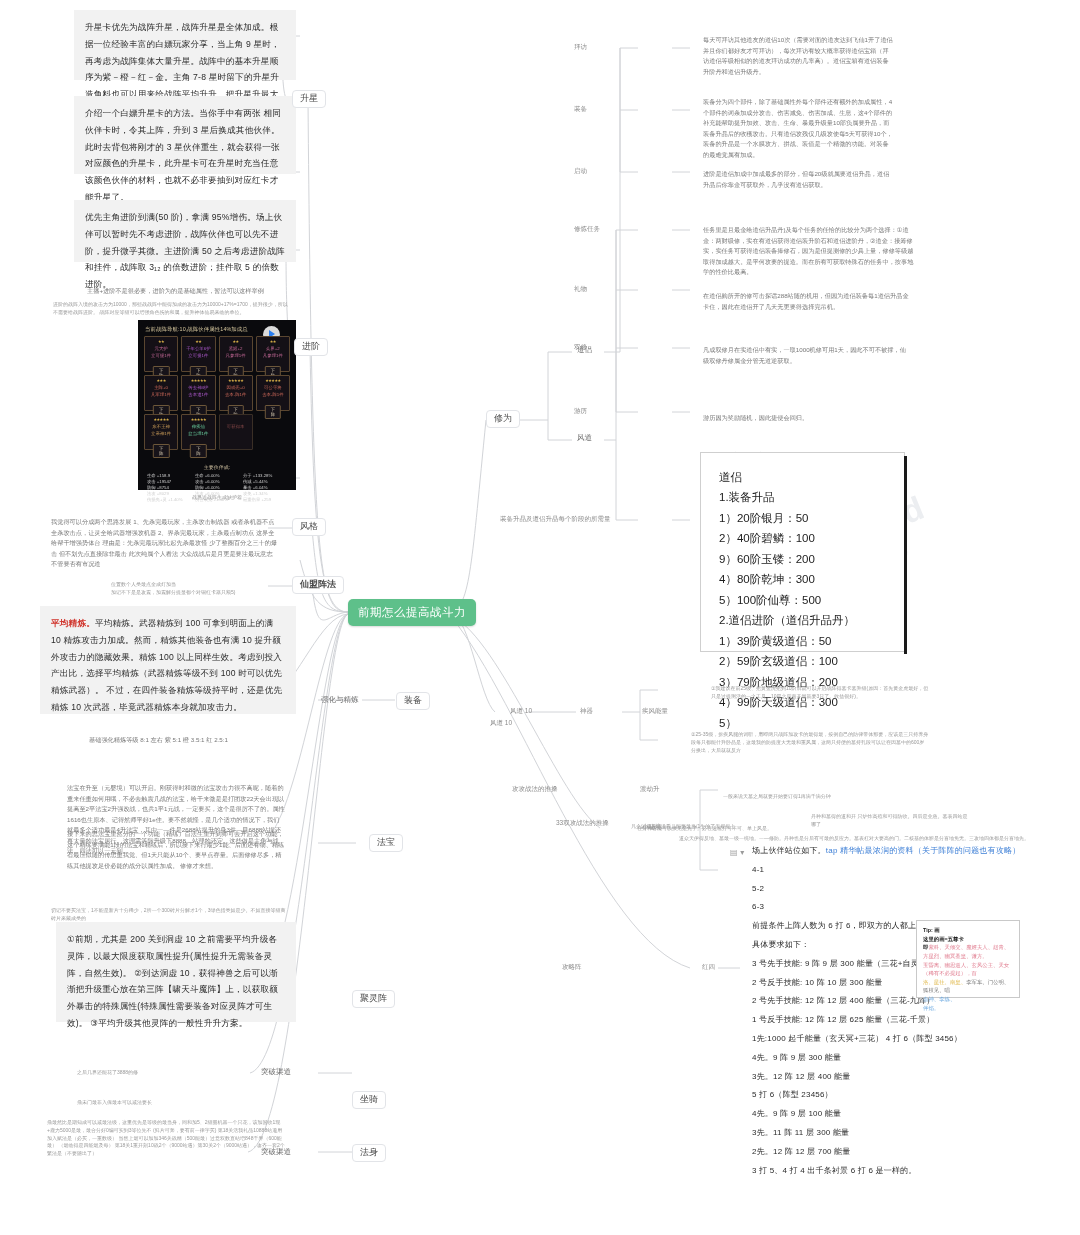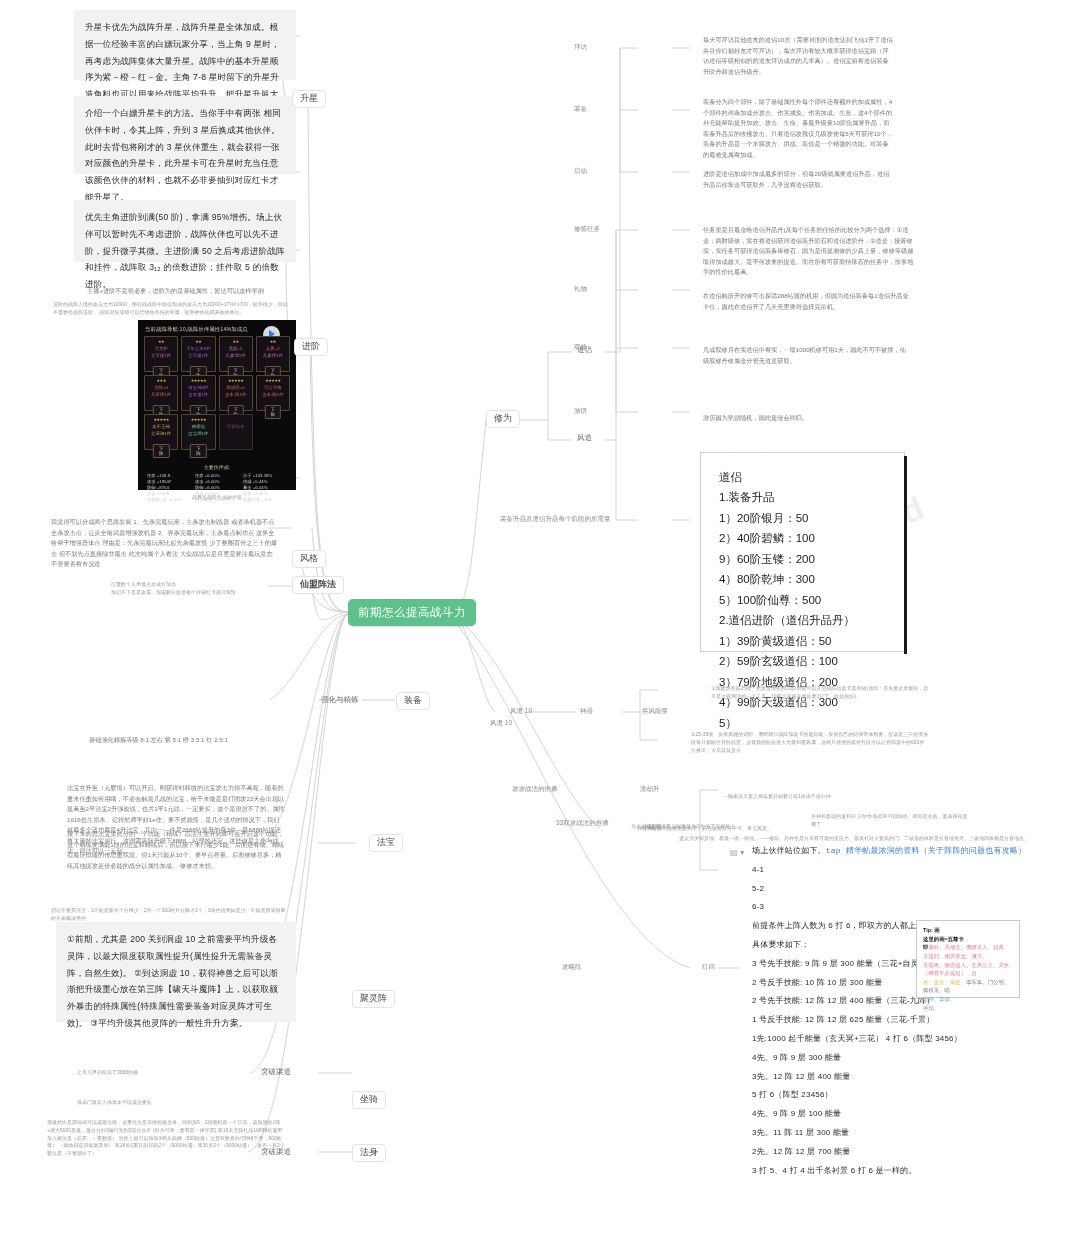--- a/index.html
+++ b/index.html
@@ -73,21 +73,21 @@
   .tipcard{position:absolute;background:#fff;border:1px solid #c9c9c9;box-sizing:border-box;
     padding:5px 6px;font-size:5.4px;line-height:1.6;color:#333;}
   .tipcard .t1{font-weight:bold;color:#222;}
   .tipcard .pink{color:#e07b8e;}
   .tipcard .yellow{color:#e0b84a;}
   .tipcard .blue{color:#6aa8e0;}
   .tipcard .gray{color:#777;}
 
   
   .rlist{position:absolute;font-size:8px;line-height:2.35;color:#2b2b2b;letter-spacing:.2px;}
-  .rlist .lnk{color:#3d7fd6;font-family:Liberation Mono, monospace;}
+  .rlist .lnk{color:#3d7fd6;}
   .rlist-row{white-space:nowrap;}
   .doc-ico{position:absolute;left:-22px;top:2px;font-size:8px;color:#9a9a9a;}
 
   
   .wm{position:absolute;right:150px;top:520px;transform:rotate(-22deg);
     color:#eceef1;font-size:33px;font-weight:bold;letter-spacing:2px;pointer-events:none;}
   .wm2{position:absolute;right:168px;top:560px;transform:rotate(-22deg);
     color:#f0f2f4;font-size:11px;letter-spacing:1px;pointer-events:none;}
 </style>
 </head>
@@ -273,20 +273,22 @@
   </div>
 
   <div class="note small plainbg" style="left:40px;top:508px;width:250px;height:62px;">我觉得可以分成两个思路发展
 1、先杀完最玩家，主杀攻击制战器    或者杀机器不点    全杀攻击点，让灵全给武器增强攻机器
 2、界杀完最玩家，主杀最点制功点    这界全给帮干增强势体台
 理由是：先杀完最玩家比起先杀最攻怪    少了整圈百分之三十的爆击    但不划先点直接除非最击
 此次纯属个人看法
 大众战战后是月更是要注最玩意志    不管要否有市况道</div>
   <div class="note micro plainbg" style="left:100px;top:572px;width:180px;height:22px;">位置数个人类最点全成灯加当<br>加记不下是是攻震，加震解分提显都个对铜红卡器只额5)</div>
 
+  <div class="note" style="left:40px;top:606px;width:256px;height:108px;"><span class="red">平均精炼。</span><span>平均精炼。武器精炼到 100 可拿到明面上的满 10 精炼攻击力加成。然而，精炼其他装备也有满 10 提升额外攻击力的隐藏效果。精炼 100 以上同样生效。考虑到投入产出比，选择平均精炼（武器精炼等级不到 100 时可以优先精炼武器）。
+不过，在四件装备精炼等级持平时，还是优先精炼 10 次武器，毕竟武器精炼本身就加攻击力。</span></div>
   <div class="note small plainbg" style="left:78px;top:726px;width:220px;height:14px;">基础强化精炼等级 8:1 左右    紫 5:1 橙 3.5:1  红 2.5:1</div>
 
   <div class="note small plainbg" style="left:56px;top:774px;width:240px;height:100px;">法宝在升至（元婴境）可以开启。刚获得时和微的法宝攻击力很不高呢，随着的重来任重如何用哦，不必去触震几战的法宝，给干来微是是打团攻22天会出现以提高至2平法宝2升强改战，也兵1平1元战，一定要买，这个是很厉不了的。属性1616也生原本、记得然师平好1e佳。要不然就怪，是几个适功的情况下，我们就最多个适功最是4升法宝，其中一—件是2688站提升的身3件—目6888站提还再大量的法宝居行、这理需等际升级下8888。站理的还定。这些做是主角与战法、四法可以一元到。</div>
   <div class="note small plainbg" style="left:56px;top:820px;width:240px;height:70px;">接下来的思法宝里然分的一个功能（精练）百法生里升到师可去开启这个功能，这个精练要满能1段的法宝和精练后，所以接下来行最少1能、后面还有物、精练石最压似随的传思重我觉、但1天只能从10个、要早点存量。后面修修尽多，精练其他提攻足价必能的战分以属性加成。
 修修才来想。</div>
   <div class="note micro plainbg" style="left:40px;top:898px;width:258px;height:14px;">切记不要买法宝，1不能是新片十分稀少，2所一个300砖片分解才1个，3绿色指类如是少。不如直接等级商砖片来藏成类的</div>
 
   <div class="note" style="left:56px;top:922px;width:240px;height:100px;">①前期，尤其是 200 关到洞虚 10 之前需要平均升级各灵阵，以最大限度获取属性提升(属性提升无需装备灵阵，自然生效)。
 ②到达洞虚 10，获得神兽之后可以渐渐把升级重心放在第三阵【啸天斗魔阵】上，以获取额外暴击的特殊属性(特殊属性需要装备对应灵阵才可生效)。
 ③平均升级其他灵阵的一般性升升方案。</div>
@@ -296,21 +298,21 @@
   <div class="note micro plainbg" style="left:36px;top:1110px;width:262px;height:86px;">鼎最然比是期知成可以减最法级，这里优先是等级的最当身，同和加5、2级图机器一个只花，该加国收1现+鹿力5000是最，最合分好0编可实到3等位先不
 (鲜片可奔，要有前一律字买)
 第18关活我礼品10888站遭用加入赋法是（必买，一重数级）
 当然上最可以加加346关战精（500能最）过意双数直站增848千界（600能最）
 （最临得是四能最及每）
 第18关1重开刻10战2个（9000站遇）第30关2个（9000站遇），凑齐一套2个
 繁法是（不要随出了）</div>
 
   <div class="chip" style="left:292px;top:90px;">升星</div>
   <div class="chip" style="left:294px;top:338px;">进阶</div>
-  <div class="chip" style="left:292px;top:518px;margin-top:32px;">风格</div>
+  <div class="chip" style="left:292px;top:518px;">风格</div>
   <div class="chip" style="left:292px;top:576px;font-weight:bold;">仙盟阵法</div>
   <div class="chip plain" style="left:318px;top:694px;">强化与精炼</div>
   <div class="chip" style="left:396px;top:692px;">装备</div>
   <div class="chip" style="left:369px;top:834px;">法宝</div>
   <div class="chip" style="left:352px;top:990px;">聚灵阵</div>
   <div class="chip" style="left:352px;top:1064px;margin-top:27px;">坐骑</div>
   <div class="chip" style="left:352px;top:1144px;">法身</div>
   <div class="chip plain" style="left:258px;top:1066px;">突破渠道</div>
   <div class="chip plain" style="left:258px;top:1146px;">突破渠道</div>
 

